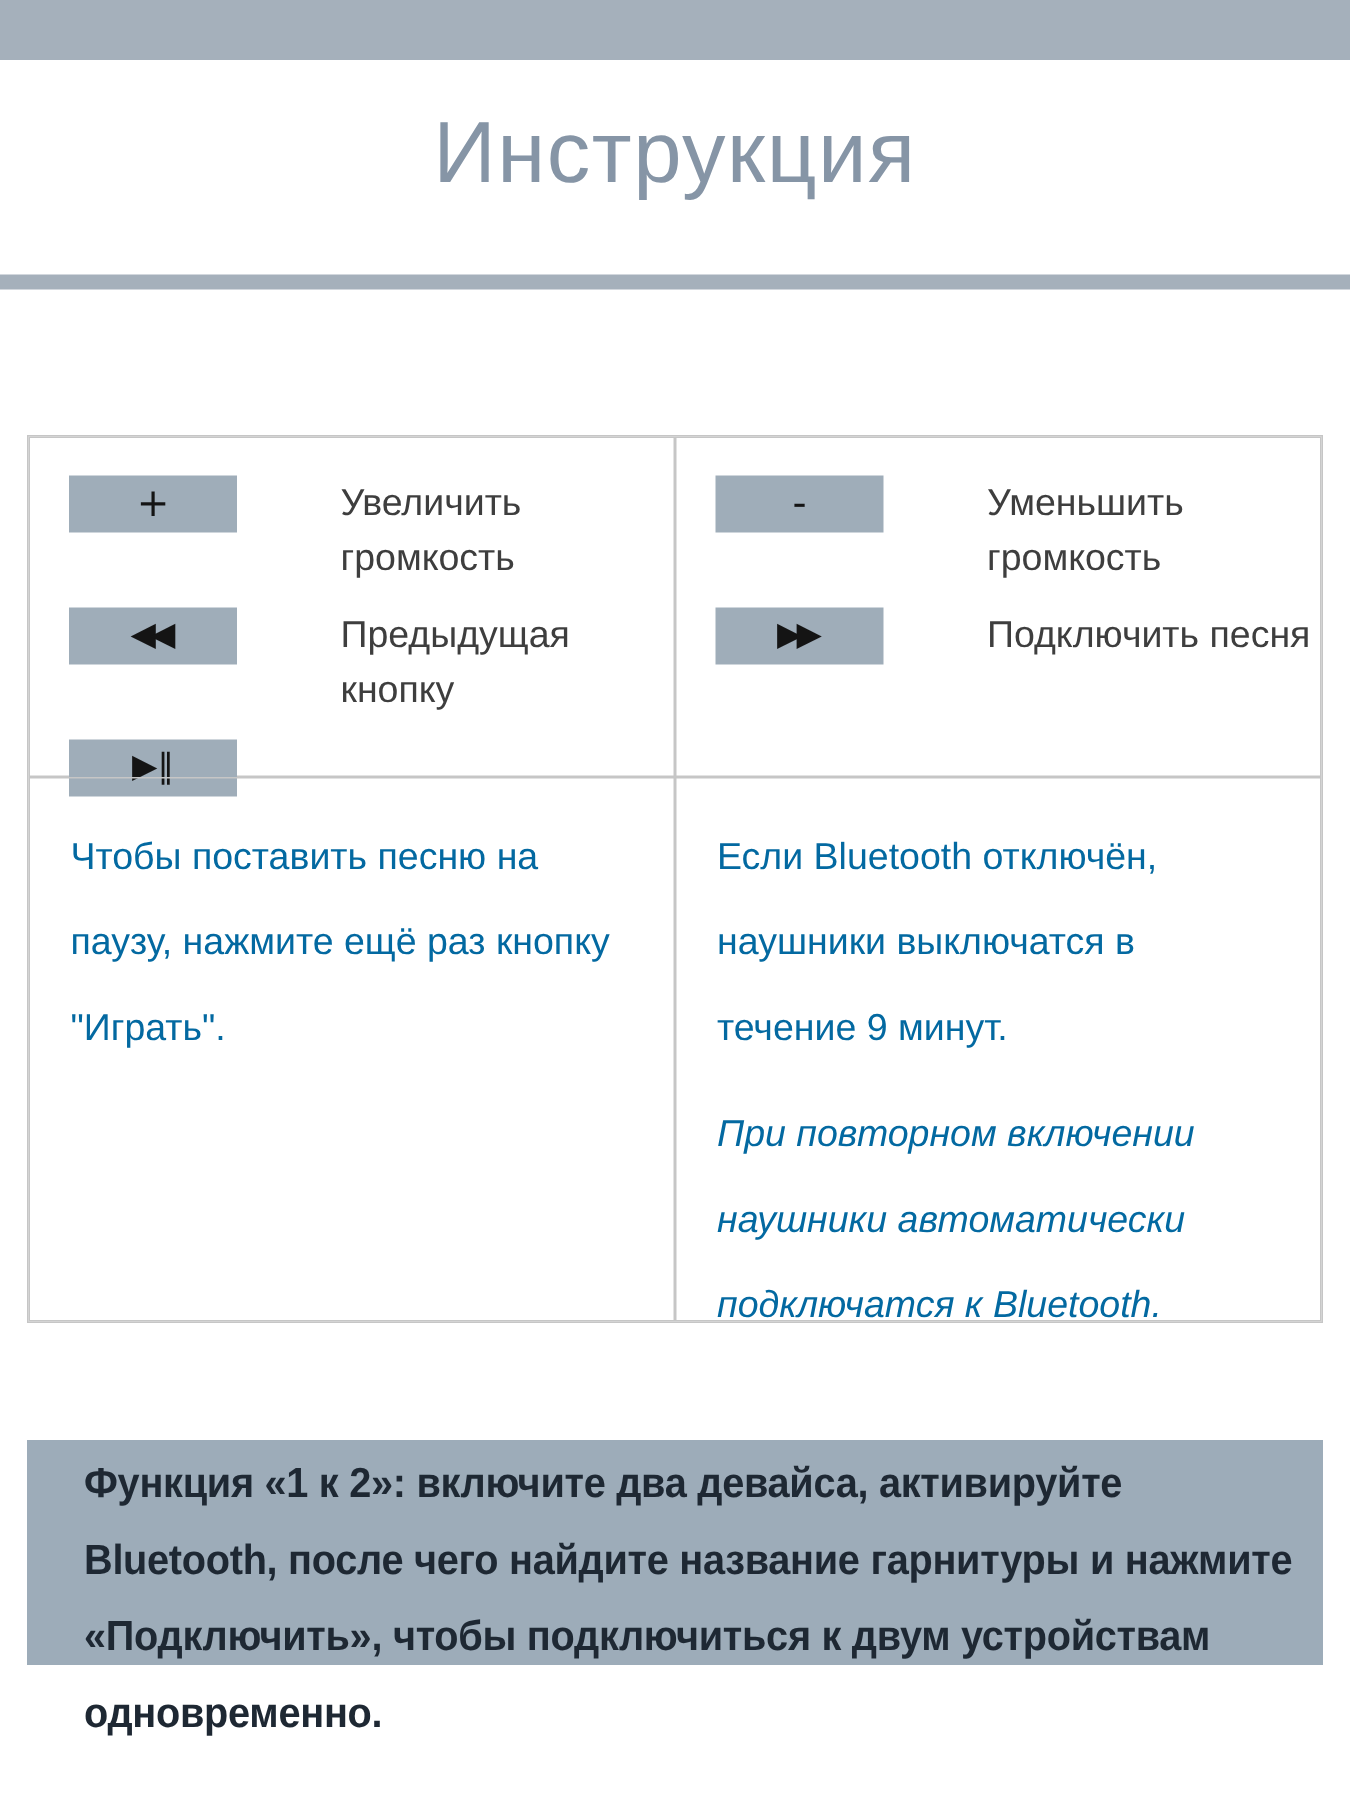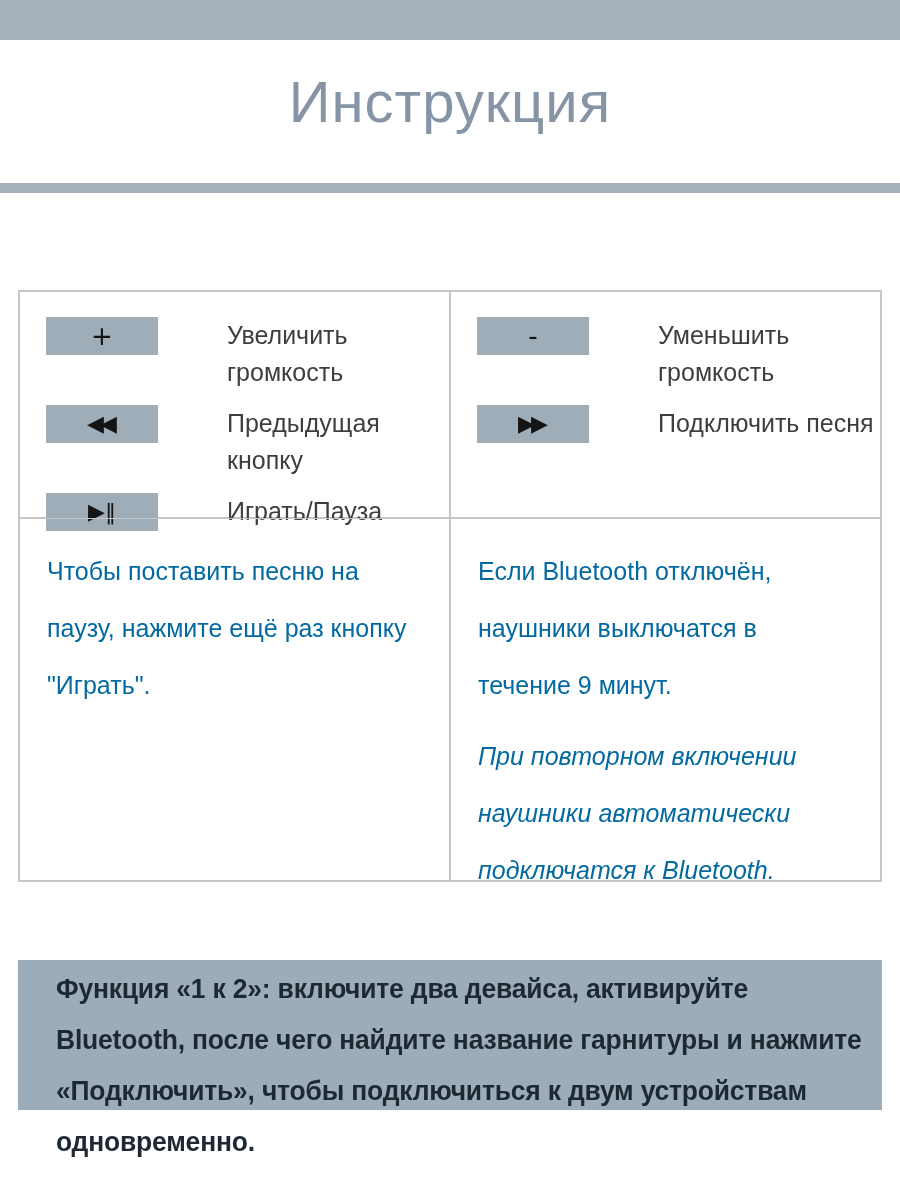--- a/index.html
+++ b/index.html
@@ -61,21 +61,20 @@
     <div class="crow">
       <div class="btn">
         <span class="sym tri">◀◀</span>
       </div>
       <div class="clabel">Предыдущая кнопку</div>
     </div>
     <div class="crow">
       <div class="btn">
         <span class="sym">▶‖</span>
       </div>
-      <div class="clabel">Играть/Пауза</div>
     </div>
   </div>
 
   <div class="cell controls">
     <div class="crow">
       <div class="btn">
         <span class="sym pm">-</span>
       </div>
       <div class="clabel">Уменьшить громкость</div>
     </div>

